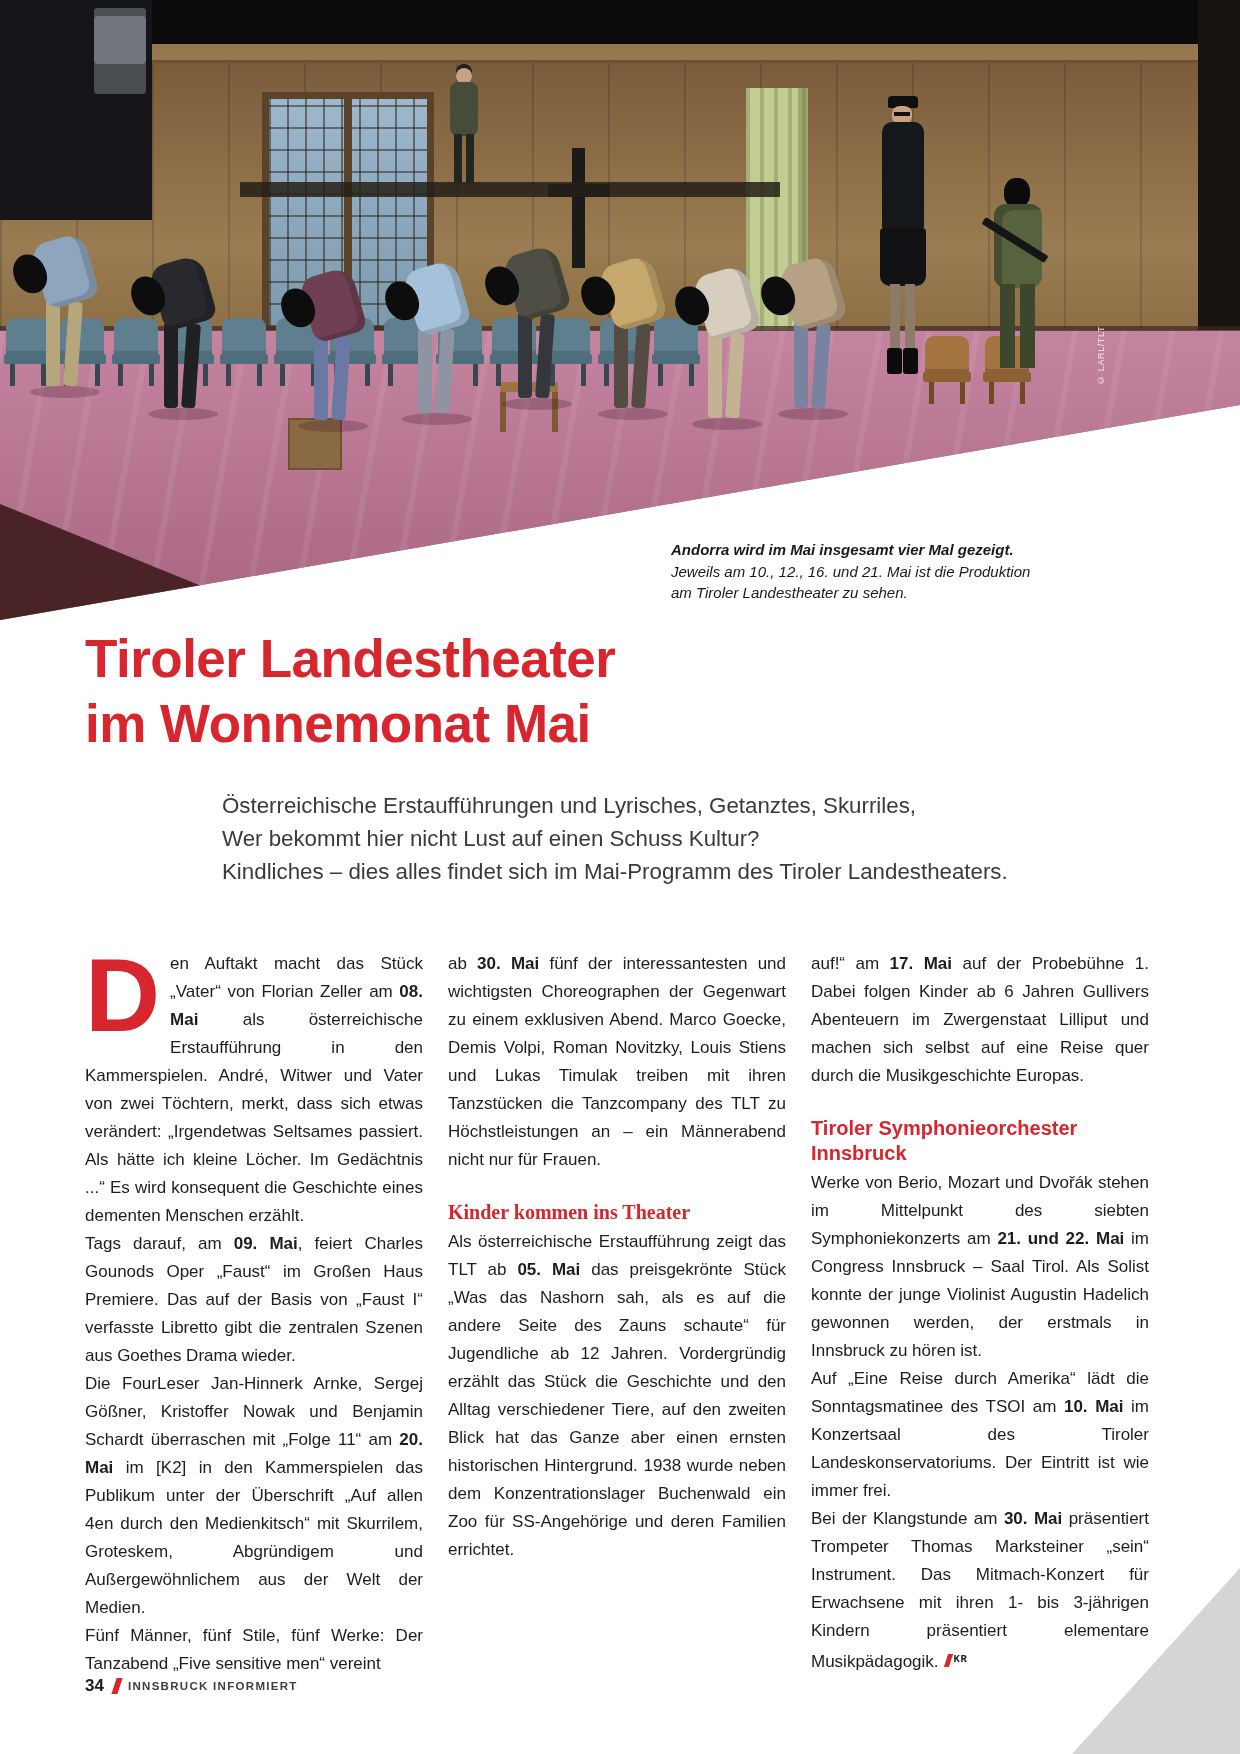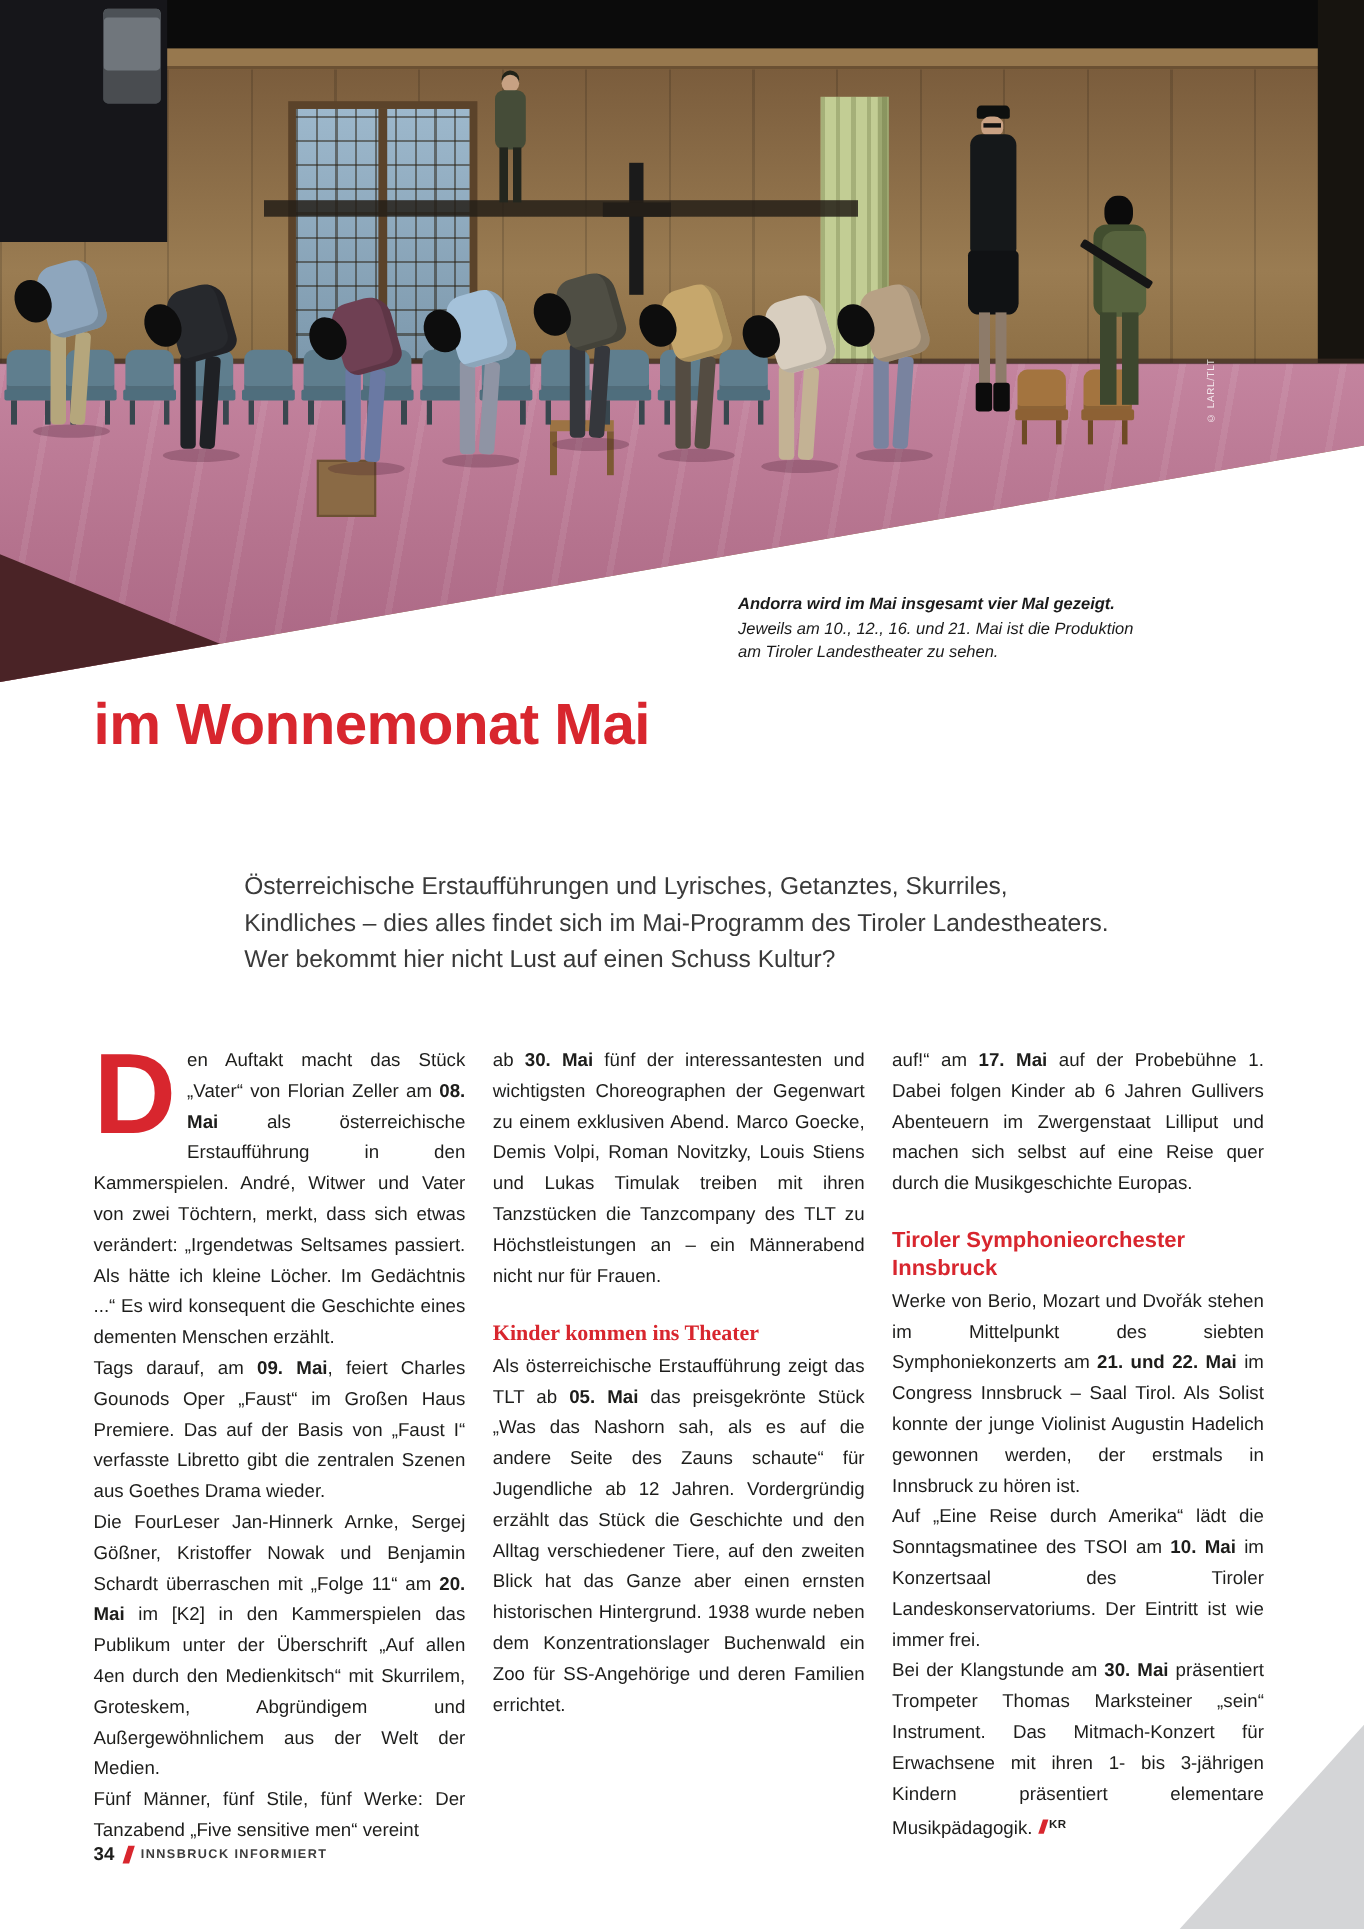--- a/index.html
+++ b/index.html
@@ -105,21 +105,21 @@
 
   .lead{position:absolute;left:222px;top:789px;width:830px;font-size:22.3px;line-height:33px;color:#3a3a3a;}
 
   .columns{position:absolute;left:85px;top:950px;width:1064px;display:flex;gap:25px;}
   .col{width:338px;font-size:17px;line-height:28px;text-align:justify;}
   .col p{margin:0;}
   .col h3{margin:26px 0 3px;font-size:20px;line-height:25px;font-weight:bold;text-align:left;}
   .dropcap{float:left;font-size:104px;line-height:82px;font-weight:600;margin:4px 10px 0 0;}
 
   .slash{display:inline-block;width:5px;height:13px;transform:skewX(-18deg);margin:0 3px 0 7px;}
-  .author{font-size:10.5px;font-weight:bold;letter-spacing:.5px;vertical-align:5px;}
+  .author{font-size:10.5px;font-weight:bold;letter-spacing:.5px;vertical-align:5px;font-family:Liberation Mono, monospace;}
 
   .footer{position:absolute;left:85px;top:1676px;display:flex;align-items:center;}
   .pagenum{font-size:17px;font-weight:bold;color:#1d1d1b;}
   .footslash{width:6px;height:16px;margin:0 8px 0 10px;}
   .mag{font-size:11.5px;font-weight:bold;letter-spacing:1.3px;color:#3d3d3d;}
 
   .corner-wedge{position:absolute;right:0;bottom:0;width:168px;height:186px;background:#d4d5d7;
                 clip-path:polygon(100% 0,100% 100%,0 100%);}
 </style>
 </head>
@@ -304,27 +304,28 @@
   </div>
   <div class="credit">© LARL/TLT</div>
 
   <div class="caption">
     <div class="cap1">Andorra wird im Mai insgesamt vier Mal gezeigt.</div>
     <div class="cap2">Jeweils am 10., 12., 16. und 21. Mai ist die Produktion</div>
     <div class="cap3">am Tiroler Landestheater zu sehen.</div>
   </div>
 
   <h1 class="title accentfg" style="color: rgb(216, 38, 46);">
+    <span>Tiroler Landestheater</span>
     <span>im Wonnemonat Mai</span>
   </h1>
 
   <div class="lead">
     <div>Österreichische Erstaufführungen und Lyrisches, Getanztes, Skurriles,</div>
+    <div>Wer bekommt hier nicht Lust auf einen Schuss Kultur?</div>
     <div>Kindliches – dies alles findet sich im Mai-Programm des Tiroler Landestheaters.</div>
-    <div>Wer bekommt hier nicht Lust auf einen Schuss Kultur?</div>
   </div>
 
   <div class="columns">
       <div class="col">
         <p><span class="dropcap" style="color: rgb(216, 38, 46);">D</span><span>en Auftakt macht das Stück „Vater“ von Florian Zeller am </span><b>08. Mai</b><span> als österreichische Erstaufführung in den Kammerspielen. André, Witwer und Vater von zwei Töchtern, merkt, dass sich etwas verändert: „Irgendetwas Seltsames passiert. Als hätte ich kleine Löcher. Im Gedächtnis ...“ Es wird konsequent die Geschichte eines dementen Menschen erzählt.</span></p>
         <p><span>Tags darauf, am </span><b>09. Mai</b><span>, feiert Charles Gounods Oper „Faust“ im Großen Haus Premiere. Das auf der Basis von „Faust I“ verfasste Libretto gibt die zentralen Szenen aus Goethes Drama wieder.</span></p>
         <p><span>Die FourLeser Jan-Hinnerk Arnke, Sergej Gößner, Kristoffer Nowak und Benjamin Schardt überraschen mit „Folge 11“ am </span><b>20. Mai</b><span> im [K2] in den Kammerspielen das Publikum unter der Überschrift „Auf allen 4en durch den Medienkitsch“ mit Skurrilem, Groteskem, Abgründigem und Außergewöhnlichem aus der Welt der Medien.</span></p>
         <p><span>Fünf Männer, fünf Stile, fünf Werke: Der Tanzabend „Five sensitive men“ vereint</span></p>
       </div>
       <div class="col">

